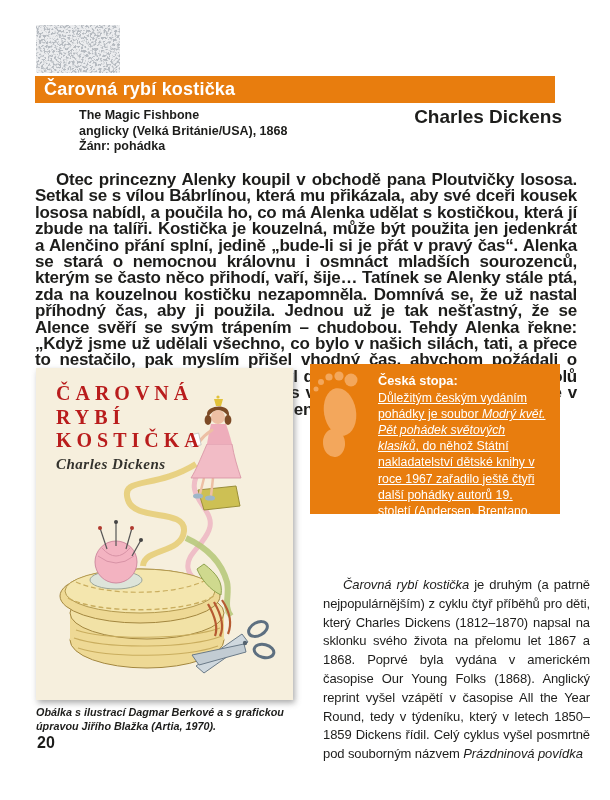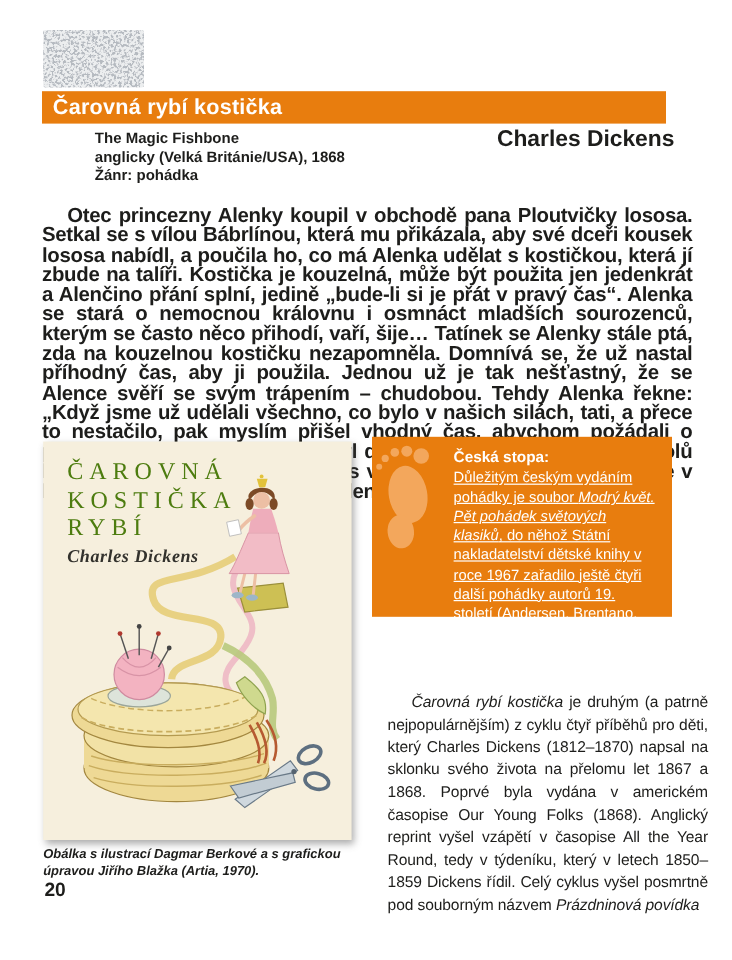--- a/index.html
+++ b/index.html
@@ -28,21 +28,21 @@
     text-align:justify;text-indent:21px;
   }
 
   
   .cover{
     left:36px;top:368px;width:257px;height:332px;background:#f6efdd;
     box-shadow:2px 3px 6px rgba(70,70,70,0.45);
   }
   .cover-art{left:0;top:0;width:257px;height:332px;}
   .cover-title{left:20px;top:14px;font-family:"Liberation Serif",serif;
-    font-size:20px;line-height:23.5px;letter-spacing:5px;color:#4d7c0f;font-weight:400;}
+    font-size:20px;line-height:23.5px;letter-spacing:5px;color:#b91c1c;font-weight:700;}
   .cover-title span{display:block;}
   .cover-author{left:20px;top:88px;font-family:"Liberation Serif",serif;
     font-style:italic;font-size:15px;color:#33322d;font-weight:600;letter-spacing:0.5px;}
 
   .caption{left:36px;top:706px;width:266px;font-size:10.8px;font-weight:700;
     font-style:italic;line-height:13.5px;}
   .page-num{left:37px;top:734px;font-size:16px;font-weight:700;}
 
   
   .czech-box{
@@ -159,22 +159,22 @@
         <circle cx="182" cy="49" r="7" fill="#edbfa4"></circle>
         <path d="M171,46 C171,37 193,35 193,46 C193,52 190,42 182,42 C175,42 172,52 171,46 Z" fill="#7c4a26"></path>
         <ellipse cx="172" cy="52" rx="3.4" ry="5" fill="#7c4a26"></ellipse>
         <ellipse cx="192" cy="52" rx="3.4" ry="5" fill="#7c4a26"></ellipse>
         <polygon points="178,31 187,31 185,38 180,38" fill="#e2c23a"></polygon>
         <circle cx="182" cy="29" r="1.6" fill="#e2c23a"></circle>
       </g>
     </svg>
     <div class="abs cover-title">
       <span>ČAROVNÁ</span>
+      <span>RYBÍ</span>
       <span>KOSTIČKA</span>
-      <span>RYBÍ</span>
     </div>
     <div class="abs cover-author">Charles Dickens</div>
   </div>
 
   <div class="abs czech-box">
     <svg class="fp" viewBox="0 0 48 100">
       <g fill="#f3a75c">
         <ellipse cx="27" cy="45" rx="16" ry="24" transform="rotate(-10 27 45)"></ellipse>
         <ellipse cx="21" cy="76" rx="11" ry="14" transform="rotate(-6 21 76)"></ellipse>
         <circle cx="38" cy="13" r="6.5"></circle>

